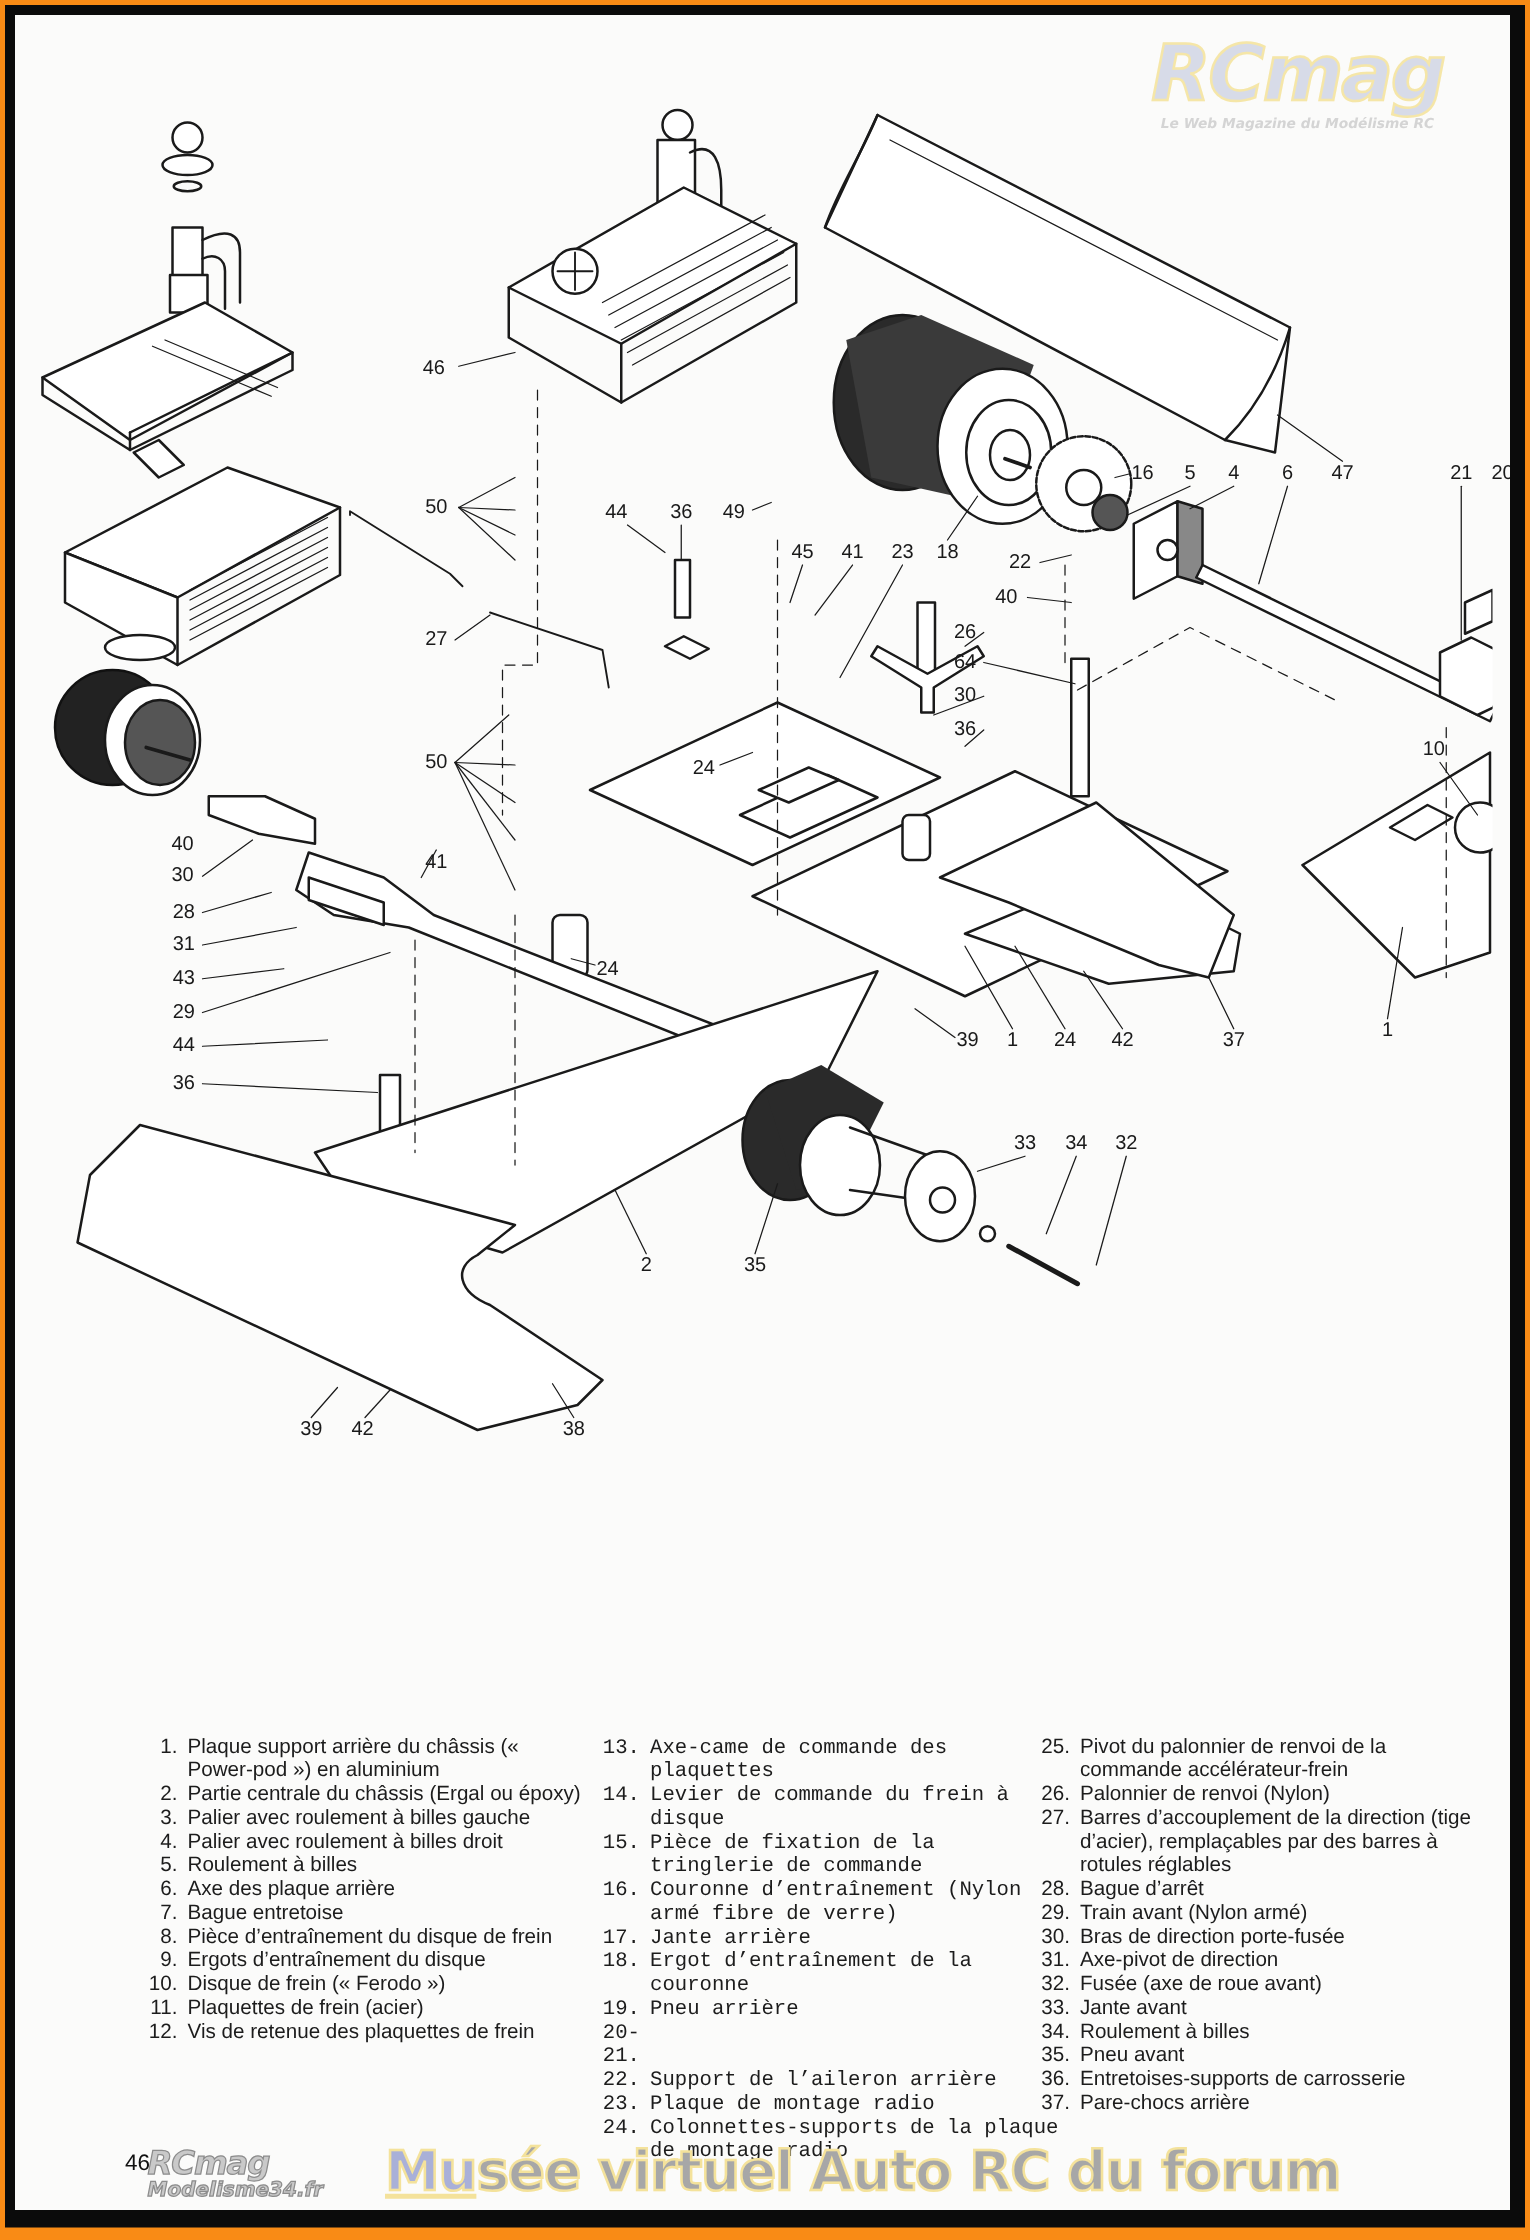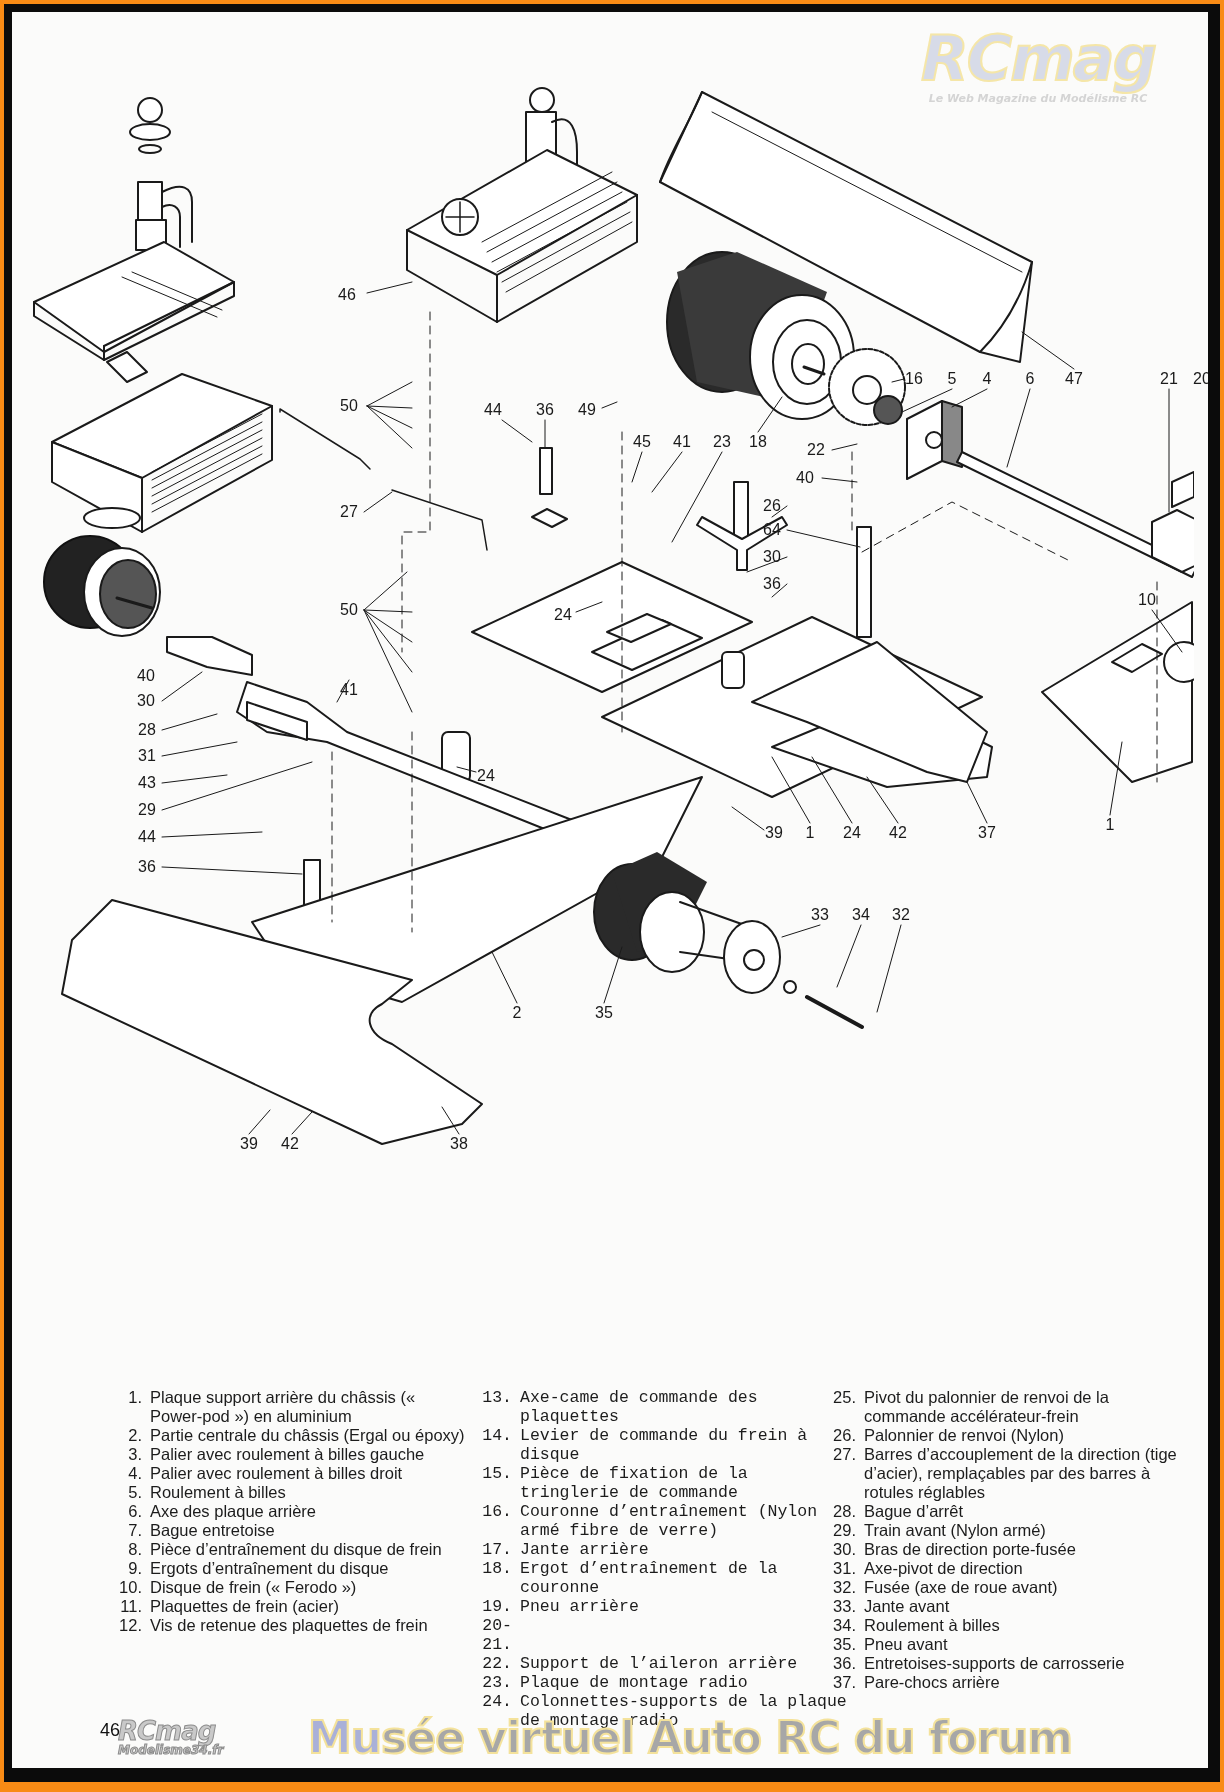--- a/index.html
+++ b/index.html
@@ -50,27 +50,27 @@
   .legend-item .txt { flex: 1 1 auto; }
   .page-number {
     position: absolute; left: 88px; top: 1708px; font-size: 18px; color: #111;
   }
   .footer-logo {
     position: absolute; left: 106px; top: 1706px; line-height: 1;
     font-family: "DejaVu Sans", sans-serif; font-weight: bold; font-style: italic;
     color: #c9c9c9; -webkit-text-stroke: 1px #8c8c8c;
   }
   .footer-logo .fl-brand { font-size: 26px; letter-spacing: -1px; }
-  .footer-logo .fl-site { font-size: 12px; margin-top: 0px; }
+  .footer-logo .fl-site { font-size: 16px; margin-top: 0px; }
   .footer-banner {
     position: absolute; left: 296px; top: 1704px; font-size: 44px; font-weight: bold;
     font-family: "DejaVu Sans", sans-serif; letter-spacing: -1px;
     color: #a7a7a7; -webkit-text-stroke: 2px #f4e29b; line-height: 1;
   }
-  .footer-banner .accent { color: #a9b0d8; }
+  .footer-banner .accent { color: #a9b0d8; text-decoration: underline; }
 </style>
 </head>
 <body>
 
 <div class="frame-black"></div>
 
 <div class="page">
 
   <div class="logo-top">
     <div class="brand">RCmag</div>

